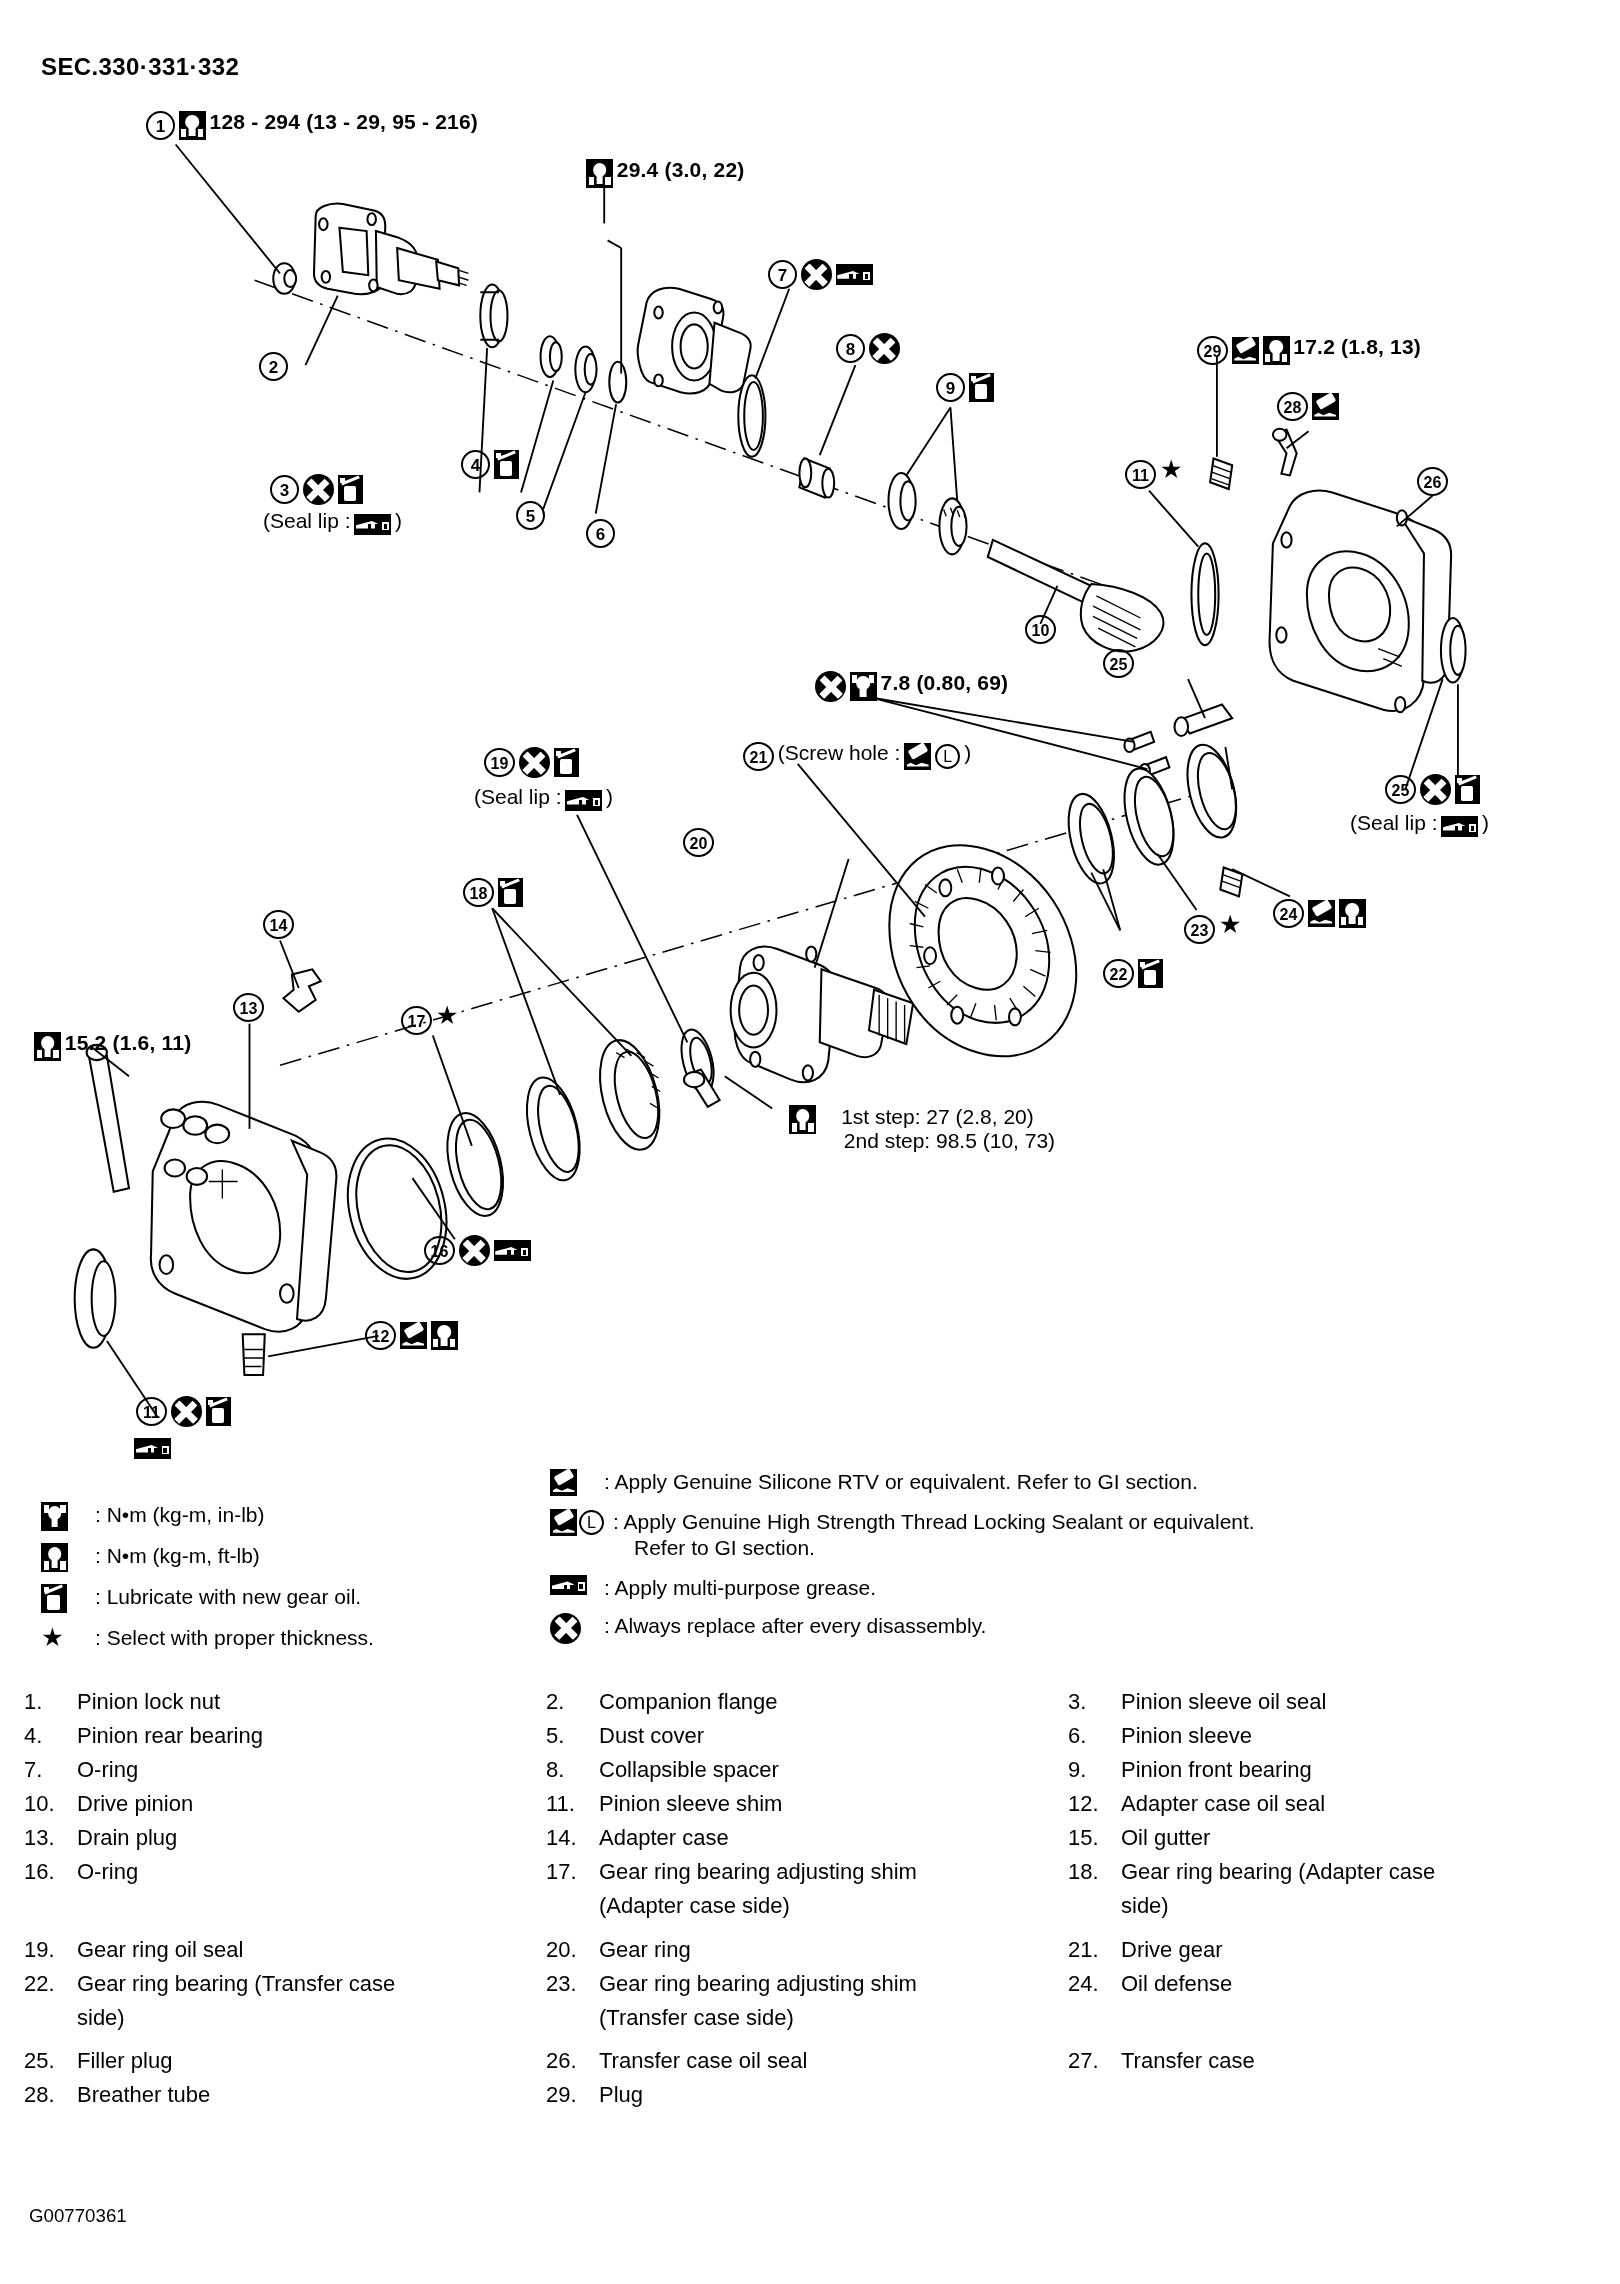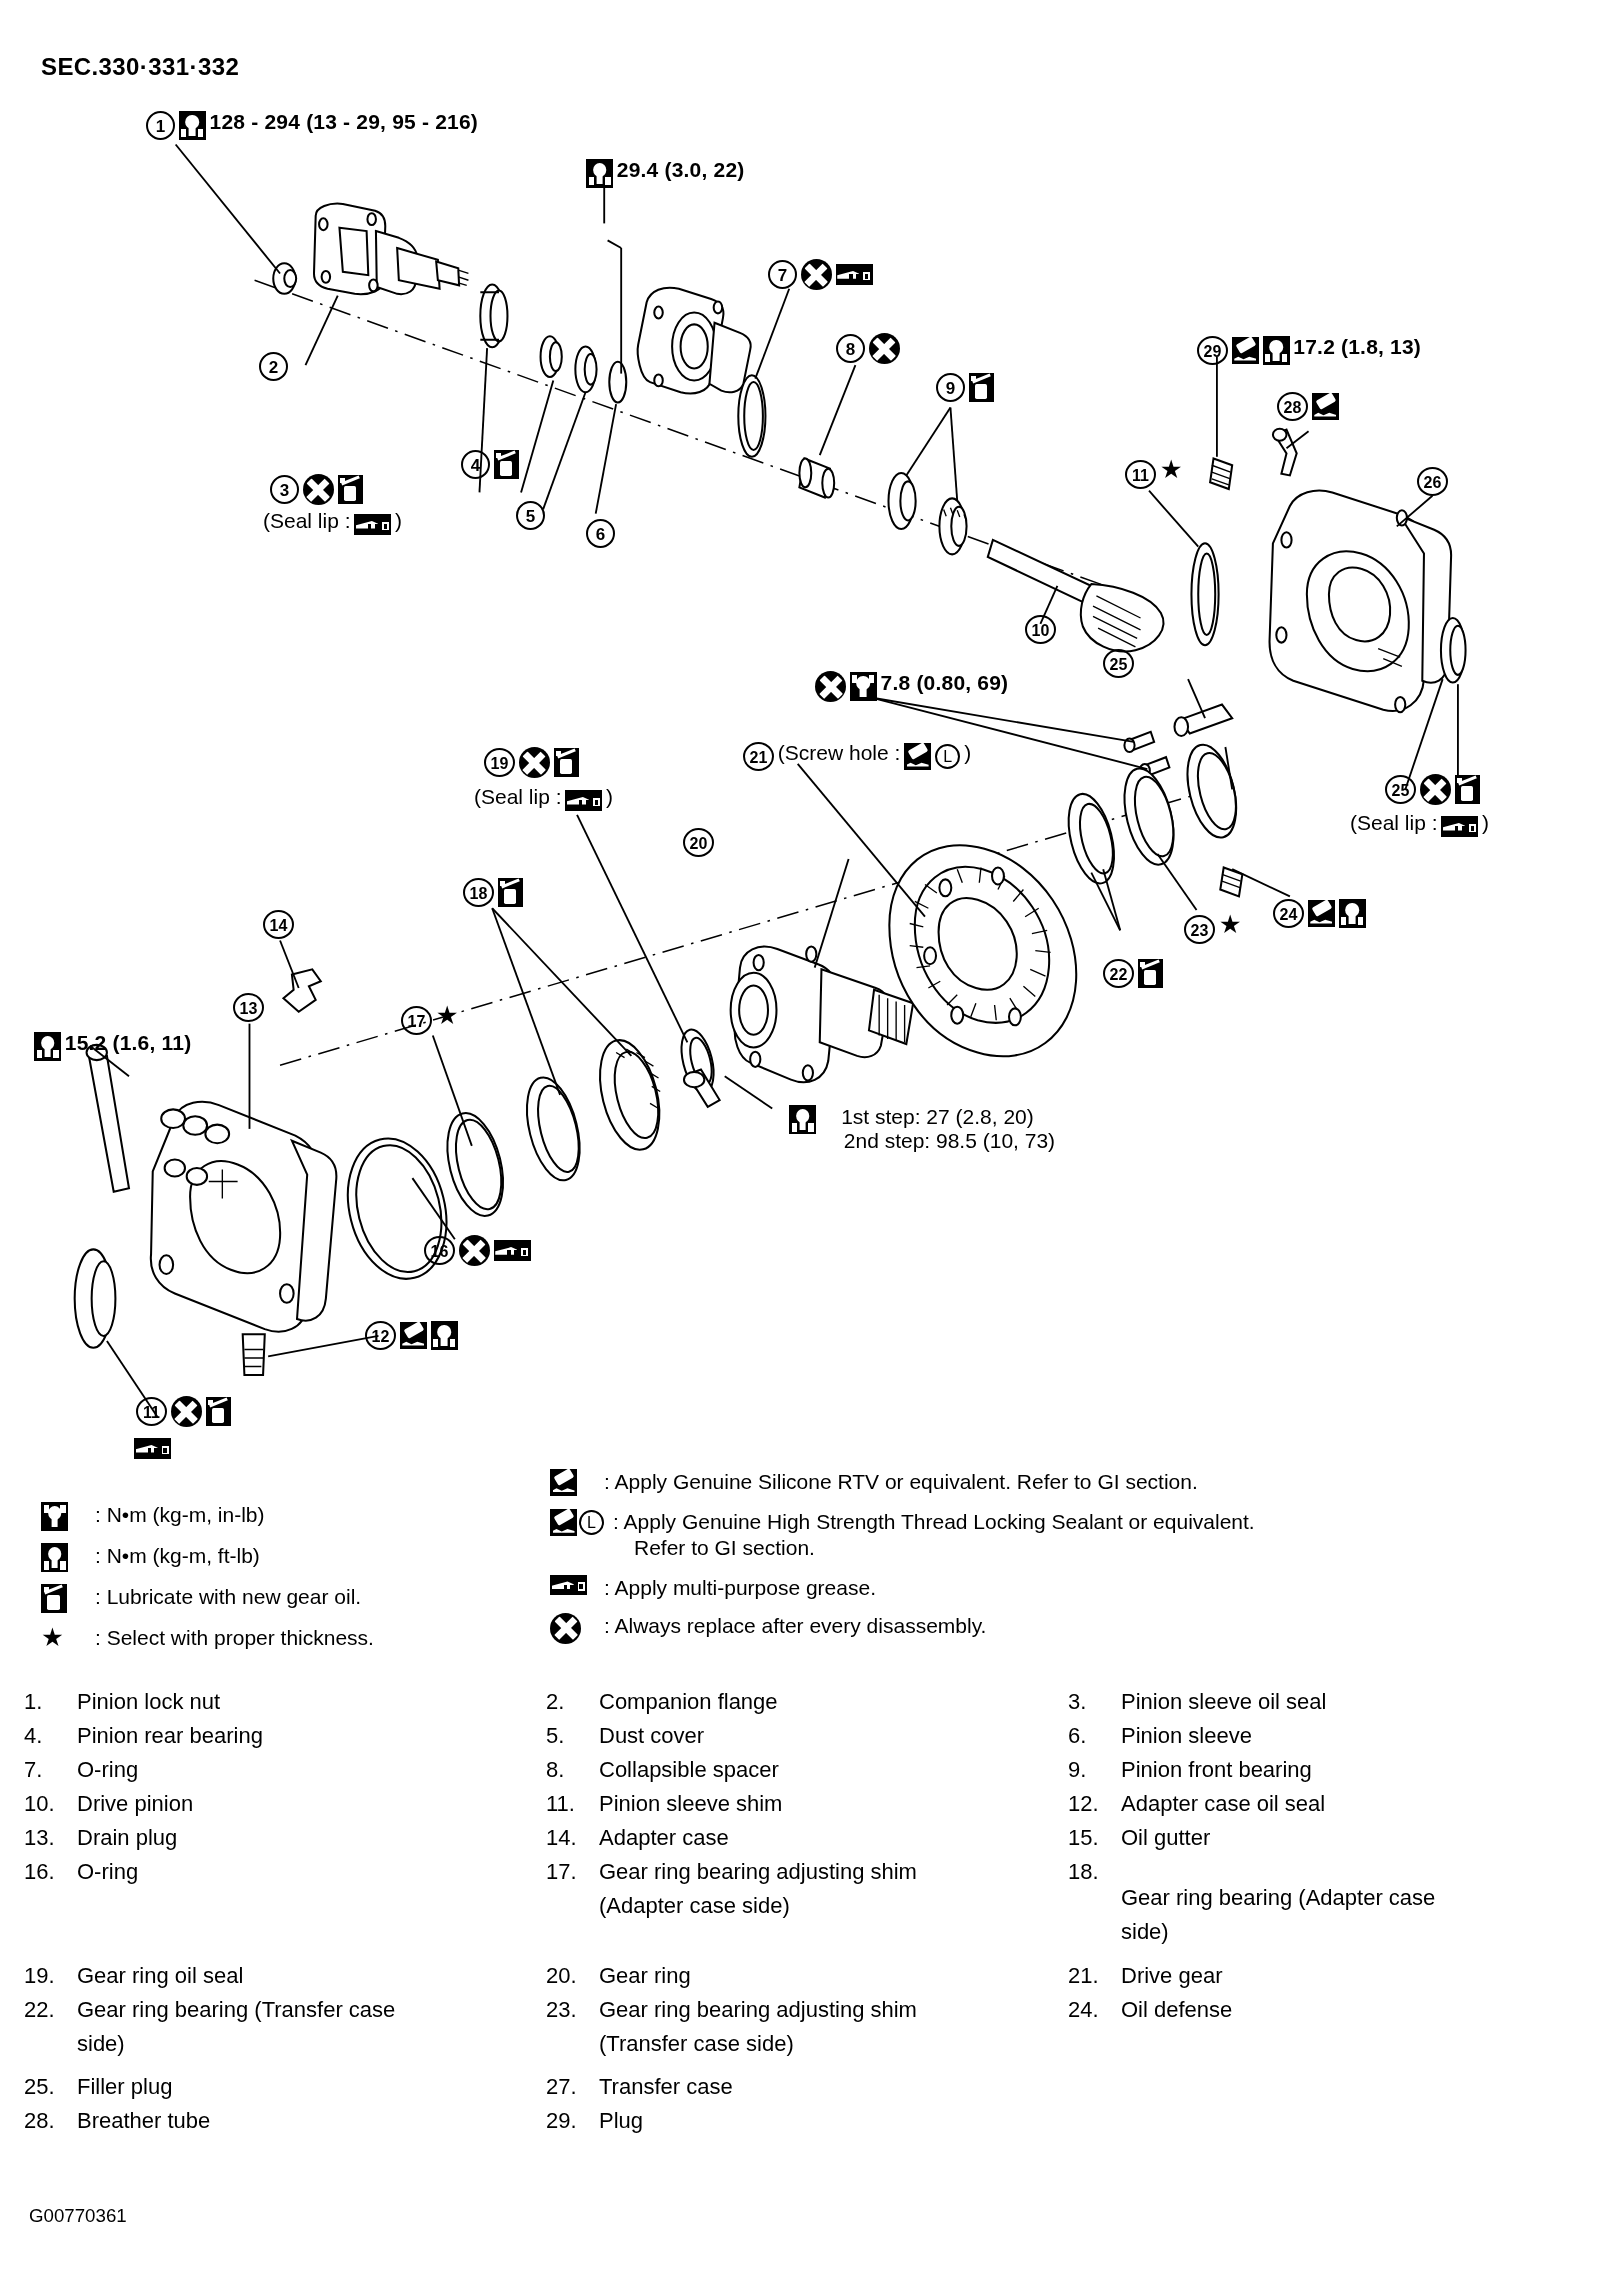--- a/index.html
+++ b/index.html
@@ -738,21 +738,21 @@
     <span class="pl-cell c1">
         <span class="pl-num">16.</span>
         <span class="pl-lbl">O-ring</span>
       </span>
     <span class="pl-cell c2">
         <span class="pl-num">17.</span>
         <span class="pl-lbl" style="max-width:373px;display:inline-block;">Gear ring bearing adjusting shim (Adapter case side)</span>
       </span>
     <span class="pl-cell c3">
         <span class="pl-num">18.</span>
-        <span class="pl-lbl" style="max-width:365px;display:inline-block;margin-top:26px;">Gear ring bearing (Adapter case side)</span>
+        <span class="pl-lbl" style="max-width:365px;display:inline-block;">Gear ring bearing (Adapter case side)</span>
       </span>
   </div>
   <div class="pl-row" style="margin-top:10.2px;">
     <span class="pl-cell c1">
         <span class="pl-num">19.</span>
         <span class="pl-lbl">Gear ring oil seal</span>
       </span>
     <span class="pl-cell c2">
         <span class="pl-num">20.</span>
         <span class="pl-lbl">Gear ring</span>
@@ -774,20 +774,24 @@
     <span class="pl-cell c3">
         <span class="pl-num">24.</span>
         <span class="pl-lbl">Oil defense</span>
       </span>
   </div>
   <div class="pl-row" style="margin-top:8.5px;">
     <span class="pl-cell c1">
         <span class="pl-num">25.</span>
         <span class="pl-lbl">Filler plug</span>
       </span>
+    <span class="pl-cell c2">
+        <span class="pl-num">26.</span>
+        <span class="pl-lbl">Transfer case oil seal</span>
+      </span>
     <span class="pl-cell c3">
         <span class="pl-num">27.</span>
         <span class="pl-lbl">Transfer case</span>
       </span>
   </div>
   <div class="pl-row">
     <span class="pl-cell c1">
         <span class="pl-num">28.</span>
         <span class="pl-lbl">Breather tube</span>
       </span>

